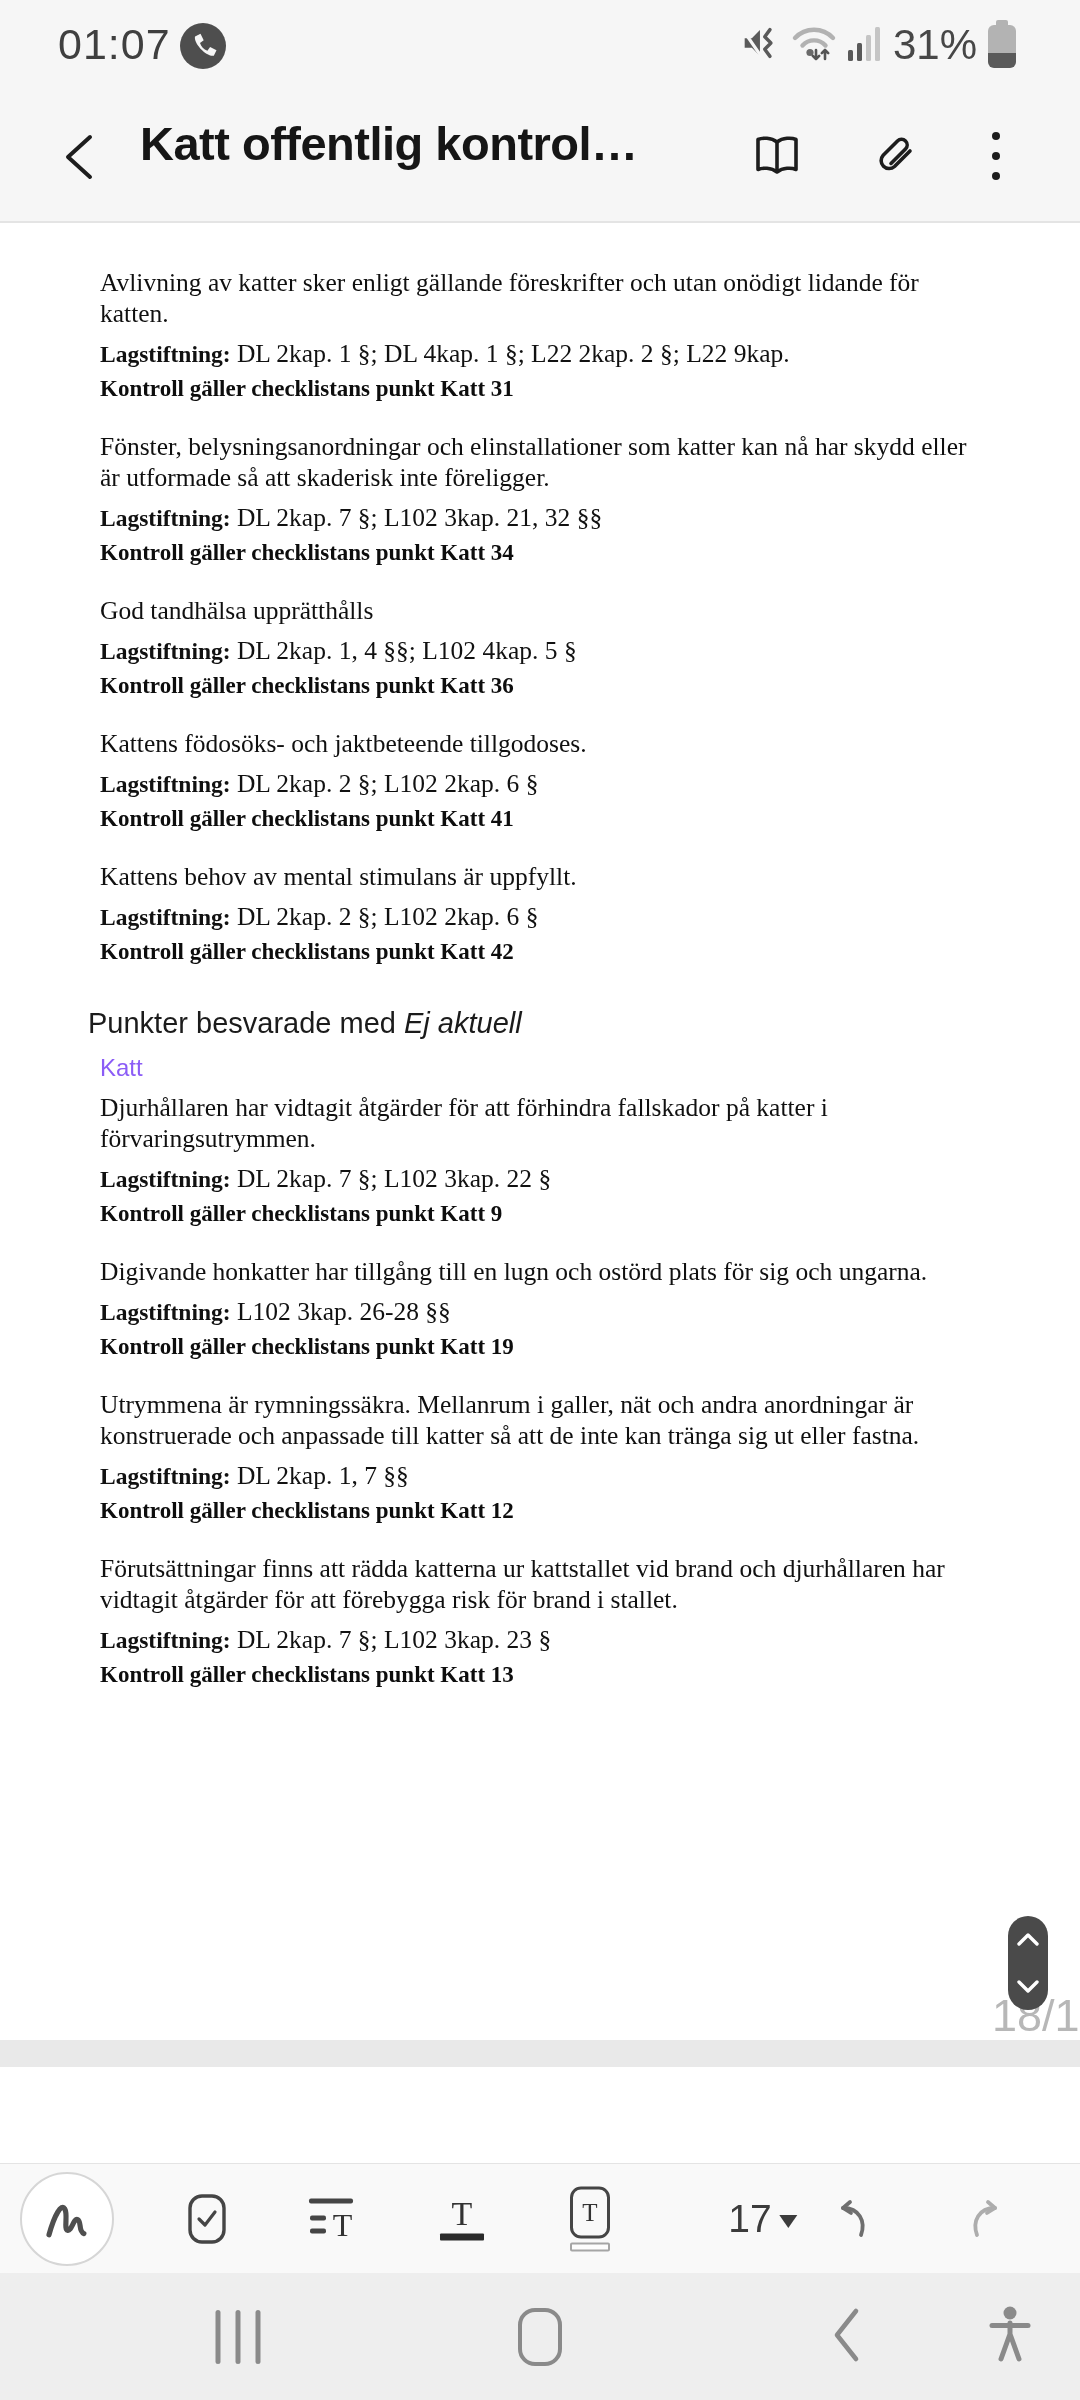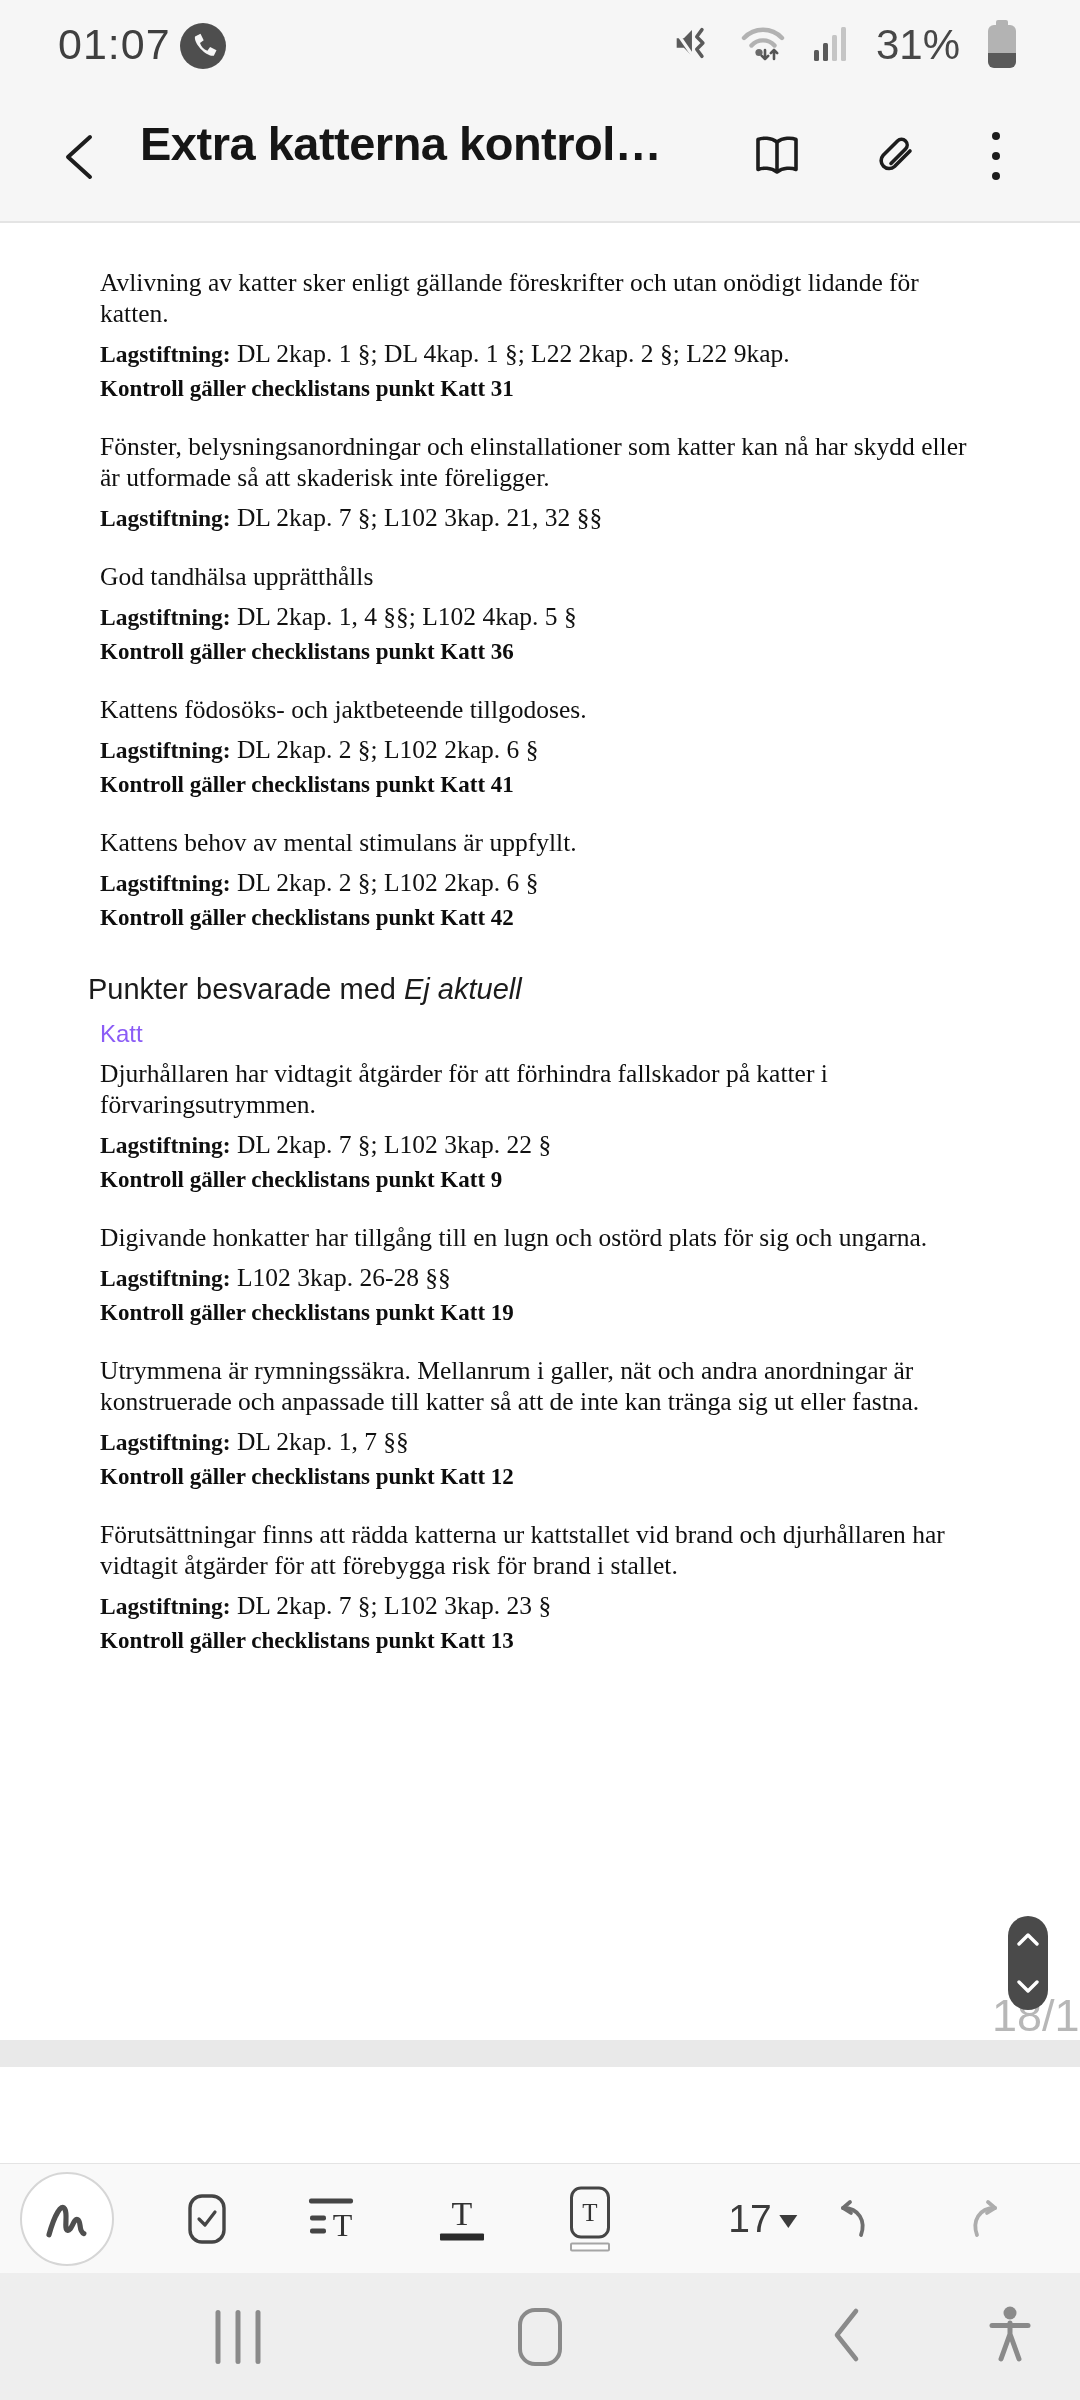--- a/index.html
+++ b/index.html
@@ -5,21 +5,21 @@
   html,body{margin:0;padding:0;}
   body{
     width:1080px;height:2400px;position:relative;overflow:hidden;
     background:#ffffff;font-family:"Liberation Sans",sans-serif;
     -webkit-font-smoothing:antialiased;
   }
   
   .status-bar{position:absolute;left:0;top:0;width:1080px;height:90px;background:#f6f6f6;}
   .sb-time{position:absolute;left:58px;top:20px;font-size:43px;color:#3f3f3f;letter-spacing:1px;}
   .sb-call{position:absolute;left:180px;top:23px;width:46px;height:46px;}
-  .sb-right{position:absolute;right:64px;top:0;height:90px;display:flex;align-items:center;gap:28px;}
+  .sb-right{position:absolute;right:64px;top:0;height:90px;display:flex;align-items:center;gap:11px;}
   .sb-pct{font-size:42px;color:#474747;}
   .battery{position:relative;width:28px;height:50px;display:flex;flex-direction:column;align-items:center;}
   .battery .cap{width:12px;height:5px;background:#b3b3b3;border-radius:2px 2px 0 0;}
   .battery .body{width:28px;height:43px;border-radius:6px;overflow:hidden;display:flex;flex-direction:column;}
   .battery .lvl-top{flex:1;background:#b3b3b3;}
   .battery .lvl-bot{height:15px;background:#5a5a5a;}
   
   .app-header{position:absolute;left:0;top:90px;width:1080px;height:133px;background:#f6f6f6;border-bottom:2px solid #e4e4e4;box-sizing:border-box;}
   .hdr-back{position:absolute;left:58px;top:42px;width:46px;height:50px;}
   .hdr-title{position:absolute;left:140px;top:26px;font-size:47px;font-weight:700;color:#161616;letter-spacing:-0.5px;white-space:nowrap;}
@@ -116,21 +116,21 @@
     </span>
   </div>
 </div>
 
 <div class="app-header">
   <span class="hdr-back">
     <svg viewBox="0 0 46 50" width="46" height="50">
       <polyline points="32 5 10 25 32 45" fill="none" stroke="#1d1d1d" stroke-width="4" stroke-linecap="round" stroke-linejoin="round"></polyline>
     </svg>
   </span>
-  <span class="hdr-title">Extra katterna kontrol…</span>
+  <span class="hdr-title">Katt offentlig kontrol…</span>
   <span class="hdr-book">
     <svg viewBox="0 0 50 50" width="50" height="50">
       <path d="M25 11 C19 6.5 10.5 6.5 6 8.5 V38.5 C10.5 36.5 19 36.5 25 41 C31 36.5 39.5 36.5 44 38.5 V8.5 C39.5 6.5 31 6.5 25 11 Z" fill="none" stroke="#1d1d1d" stroke-width="3.6" stroke-linejoin="round"></path>
       <line x1="25" y1="11" x2="25" y2="41" stroke="#1d1d1d" stroke-width="3.6"></line>
     </svg>
   </span>
   <span class="hdr-clip">
     <svg viewBox="0 0 48 50" width="48" height="50">
       <path d="M39 21 L23.5 36.5 a8 8 0 0 1 -11.3 -11.3 L26.5 10.9 a5.6 5.6 0 0 1 8 8 L20 33.4" fill="none" stroke="#1d1d1d" stroke-width="3.6" stroke-linecap="round" stroke-linejoin="round"></path>
     </svg>
@@ -146,20 +146,21 @@
   <div id="blocks-a">
   <div class="doc-block">
     <p class="b-text">Avlivning av katter sker enligt gällande föreskrifter och utan onödigt lidande för katten.</p>
     <div class="b-law"><span class="b-law-label">Lagstiftning:</span> <span class="b-law-value">DL 2kap. 1 §; DL 4kap. 1 §; L22 2kap. 2 §; L22 9kap.</span></div>
     <div class="b-control">Kontroll gäller checklistans punkt Katt 31</div>
   </div>
 
   <div class="doc-block">
     <p class="b-text">Fönster, belysningsanordningar och elinstallationer som katter kan nå har skydd eller är utformade så att skaderisk inte föreligger.</p>
     <div class="b-law"><span class="b-law-label">Lagstiftning:</span> <span class="b-law-value">DL 2kap. 7 §; L102 3kap. 21, 32 §§</span></div>
+    <div class="b-control">Kontroll gäller checklistans punkt Katt 34</div>
   </div>
 
   <div class="doc-block">
     <p class="b-text">God tandhälsa upprätthålls</p>
     <div class="b-law"><span class="b-law-label">Lagstiftning:</span> <span class="b-law-value">DL 2kap. 1, 4 §§; L102 4kap. 5 §</span></div>
     <div class="b-control">Kontroll gäller checklistans punkt Katt 36</div>
   </div>
 
   <div class="doc-block">
     <p class="b-text">Kattens födosöks- och jaktbeteende tillgodoses.</p>

